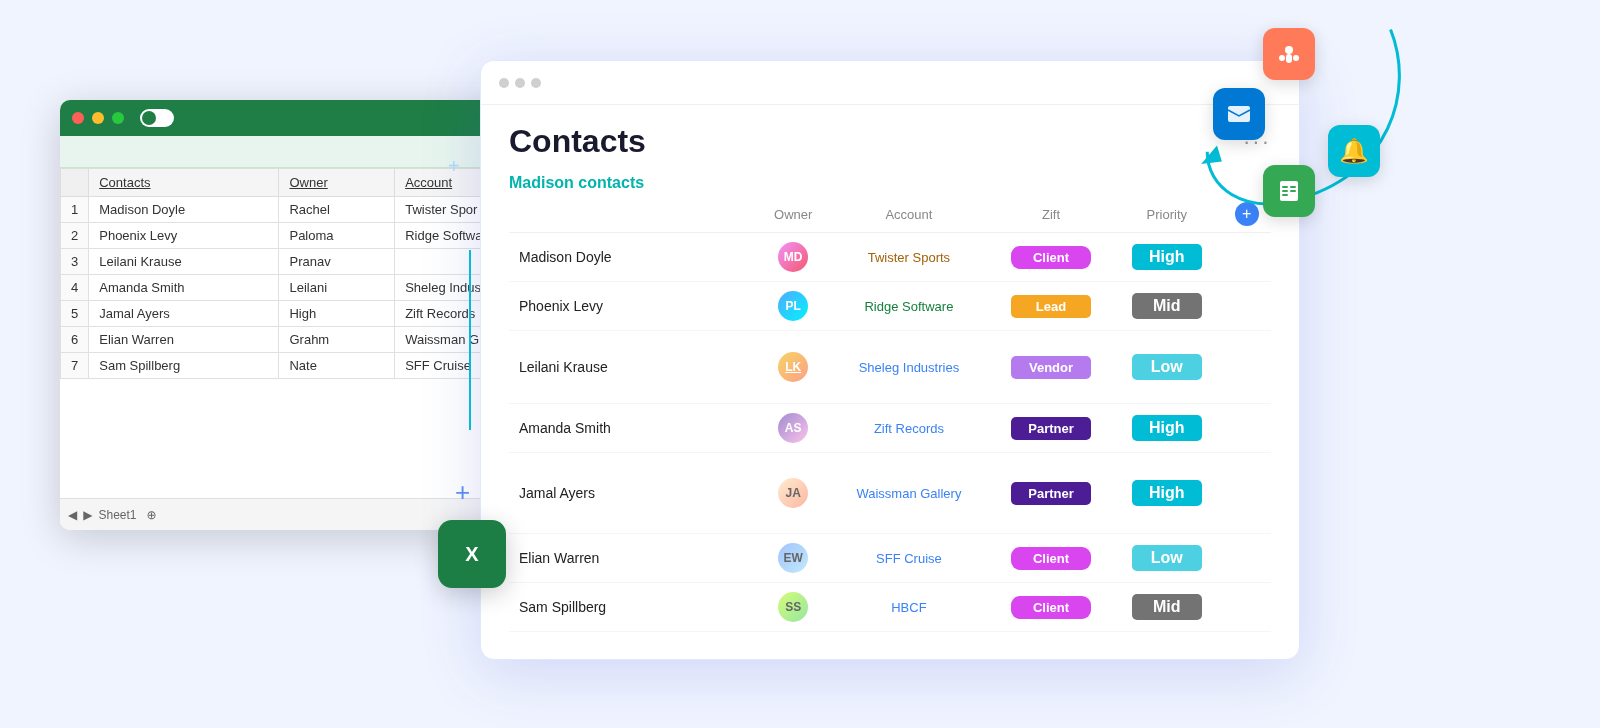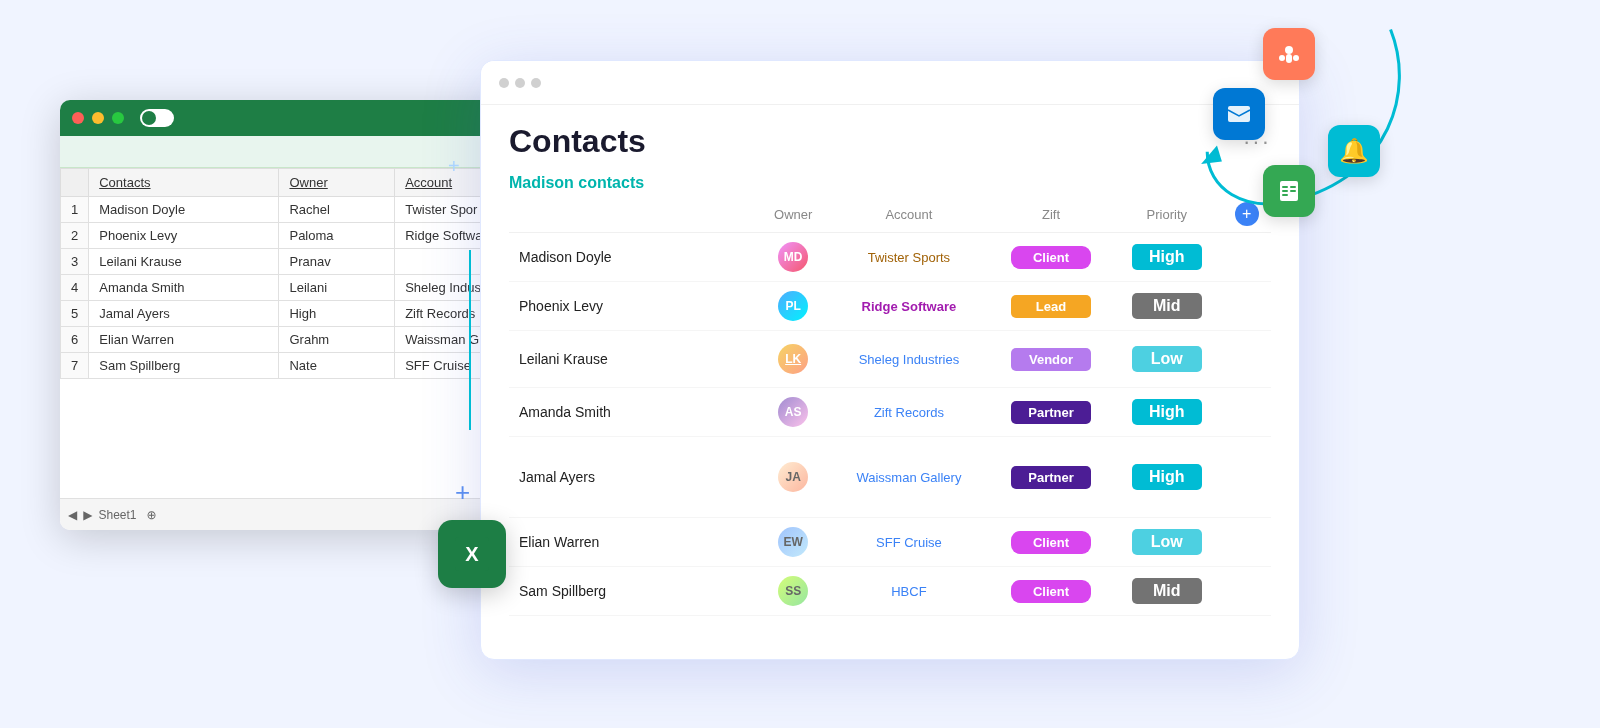--- a/index.html
+++ b/index.html
@@ -470,34 +470,34 @@
       <span class="priority-badge priority-high">High</span>
     </td>
     <td></td>
   </tr>
             <tr>
     <td style="font-weight:500;color:#222;">Phoenix Levy</td>
     <td class="center">
       <div class="avatar-placeholder av-phoenix" style="margin:0 auto;">PL</div>
     </td>
     <td class="center">
-      <span class="account-link" style="color:#a21caf;font-weight:bold;">Ridge Software</span>
+      <span class="account-link" style="color:#15803d;">Ridge Software</span>
     </td>
     <td class="center">
       <span class="type-badge type-lead">Lead</span>
     </td>
     <td class="center">
       <span class="priority-badge priority-mid">Mid</span>
     </td>
     <td></td>
   </tr>
             <tr>
     <td style="font-weight:500;color:#222;">Leilani Krause</td>
     <td class="center">
-      <div class="avatar-placeholder av-leilani" style="margin:4px auto;text-decoration:underline;">LK</div>
+      <div class="avatar-placeholder av-leilani" style="margin:12px auto;text-decoration:underline;">LK</div>
     </td>
     <td class="center">
       <span class="account-link" style="color:#3b82f6;">Sheleg Industries</span>
     </td>
     <td class="center">
       <span class="type-badge type-vendor">Vendor</span>
     </td>
     <td class="center">
       <span class="priority-badge priority-low">Low</span>
     </td>

